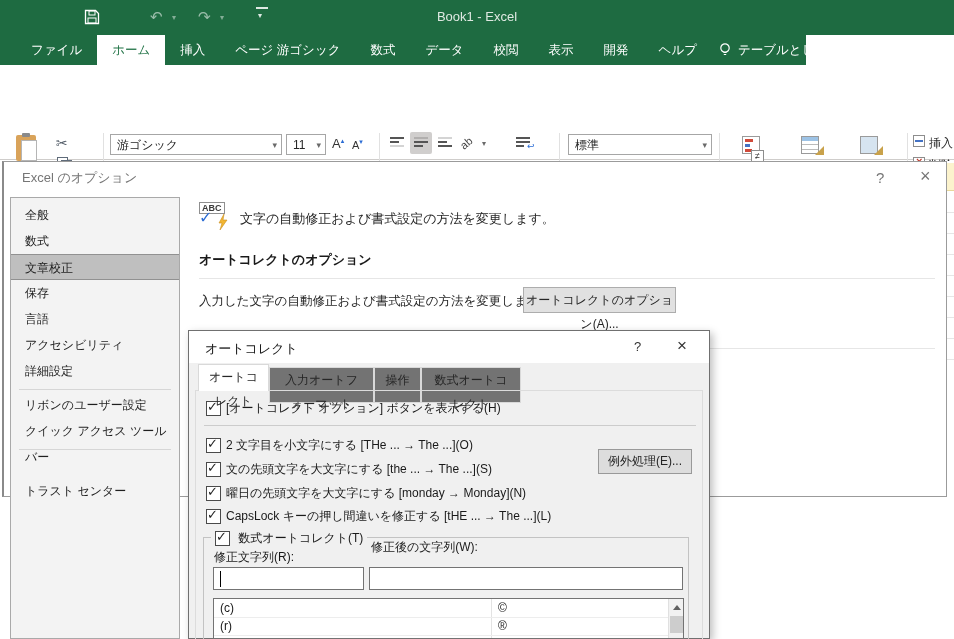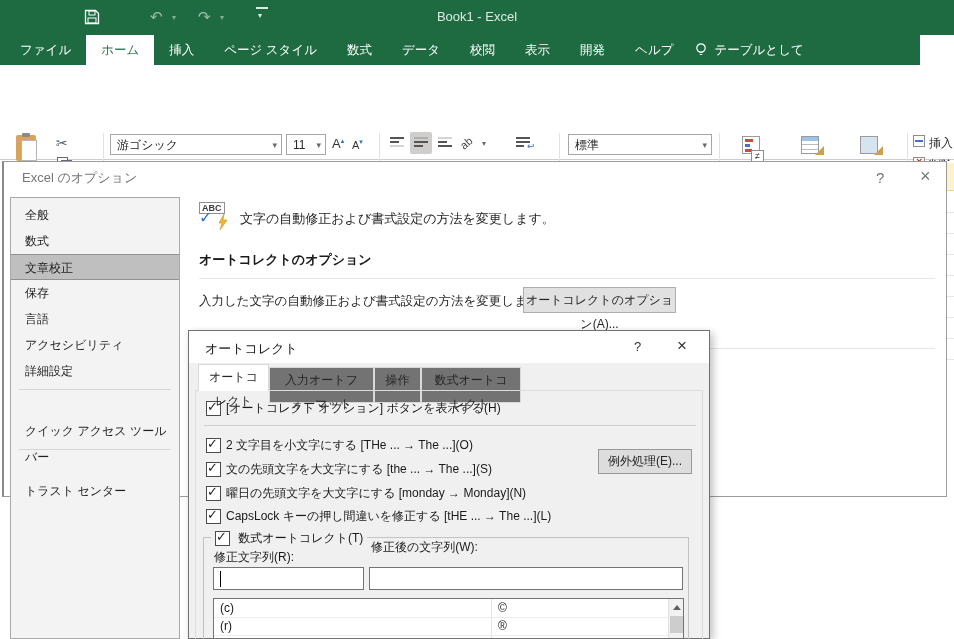--- a/index.html
+++ b/index.html
@@ -6,21 +6,21 @@
   #app{position:relative;width:954px;height:639px;overflow:hidden;background:#fff;
        font-family:"Liberation Sans","DejaVu Sans",sans-serif;font-size:12px;color:#262626;}
   .a{position:absolute;}
   .t{white-space:nowrap;}
   
   .titlebar{left:0;top:0;width:954px;height:35px;background:#1e6b41;}
   .qat-glyph{color:rgba(255,255,255,.55);font-size:15px;line-height:15px;}
   .qat-caret{color:rgba(255,255,255,.45);font-size:8px;}
   .win-title{left:0;top:9px;width:954px;text-align:center;color:#dfe9e2;font-size:13px;}
   
-  .tabrow{left:0;top:35px;width:920px;height:30px;background:#1e6b41;display:flex;align-items:stretch;padding-left:5px;box-sizing:border-box;}
+  .tabrow{left:0;top:35px;width:806px;height:30px;background:#1e6b41;display:flex;align-items:stretch;padding-left:16px;box-sizing:border-box;}
   .rtab{padding:0 15px;line-height:30px;color:#fff;font-size:12.5px;white-space:nowrap;}
   .rtab.sel{background:#fff;color:#217346;}
   .searchtab{display:flex;align-items:center;color:#fff;font-size:12.5px;white-space:nowrap;margin-left:6px;}
   
   .ribbon{left:0;top:65px;width:954px;height:95px;background:#fff;border-bottom:1px solid #cfcdcb;box-sizing:border-box;}
   .vsep{width:1px;background:#e1e1e1;top:68px;height:84px;}
   .glabel{top:140px;font-size:11px;color:#5c5c5c;text-align:center;}
   .launcher{top:143px;width:11px;height:11px;border-top:1px solid #8a8a8a;border-left:1px solid #8a8a8a;}
   .launcher span{position:absolute;left:1px;top:-4px;font-size:9px;color:#6a6a6a;}
   .combo{background:#fff;border:1px solid #a6a6a6;height:21px;line-height:21px;font-size:12px;box-sizing:border-box;}
@@ -85,21 +85,21 @@
     <span class="a qat-caret" style="left:220px;top:13px">▾</span>
     <span class="a" style="left:256px;top:7px;width:12px;height:2px;background:rgba(255,255,255,.85)"></span>
     <span class="a qat-caret" style="left:258px;top:11px;color:rgba(255,255,255,.85)">▾</span>
     <div class="a win-title t">Book1  -  Excel</div>
   </div>
 
   <div class="a tabrow">
     <div class="rtab">ファイル</div>
     <div class="rtab sel">ホーム</div>
     <div class="rtab">挿入</div>
-    <div class="rtab">ページ スタイル</div>
+    <div class="rtab">ページ 游ゴシック</div>
     <div class="rtab">数式</div>
     <div class="rtab">データ</div>
     <div class="rtab">校閲</div>
     <div class="rtab">表示</div>
     <div class="rtab">開発</div>
     <div class="rtab">ヘルプ</div>
     <div class="searchtab">
       <svg width="14" height="16" viewBox="0 0 14 16" style="margin-right:6px">
         <circle cx="7" cy="6" r="4.2" fill="none" stroke="#fff" stroke-width="1.2"></circle>
         <path d="M5.5 10.5h3M5.8 12.5h2.4" stroke="#fff" stroke-width="1.2"></path>
@@ -315,20 +315,21 @@
 
     <div class="a sidebar">
       <div class="a sbitem" style="top:4px">全般</div>
       <div class="a sbitem" style="top:30px">数式</div>
       <div class="a sbitem sel" style="top:56px">文章校正</div>
       <div class="a sbitem" style="top:82px">保存</div>
       <div class="a sbitem" style="top:108px">言語</div>
       <div class="a sbitem" style="top:134px">アクセシビリティ</div>
       <div class="a sbitem" style="top:160px">詳細設定</div>
       <div class="a sbdiv" style="top:191px"></div>
+      <div class="a sbitem" style="top:194px">リボンのユーザー設定</div>
       <div class="a sbitem" style="top:220px">クイック アクセス ツール バー</div>
       <div class="a sbdiv" style="top:251px"></div>
       <div class="a sbitem" style="top:280px">トラスト センター</div>
     </div>
 
     <div class="a" style="left:195px;top:40px;width:34px;height:30px">
       <span class="a" style="left:0;top:0;padding:0 2px;border:1px solid #8f8f8f;font-size:9px;font-weight:bold;color:#3b3b3b;background:#fff">ABC</span>
       <span class="a" style="left:0px;top:6px;font-size:16px;font-weight:bold;color:#2b6cd4">✓</span>
       <svg class="a" style="left:19px;top:12px" width="10" height="16" viewBox="0 0 10 16">
         <polygon points="6,0 1,9 4,9 2,16 9,6 5,6" fill="#f2b632" stroke="#c98f1f" stroke-width=".6"></polygon>

